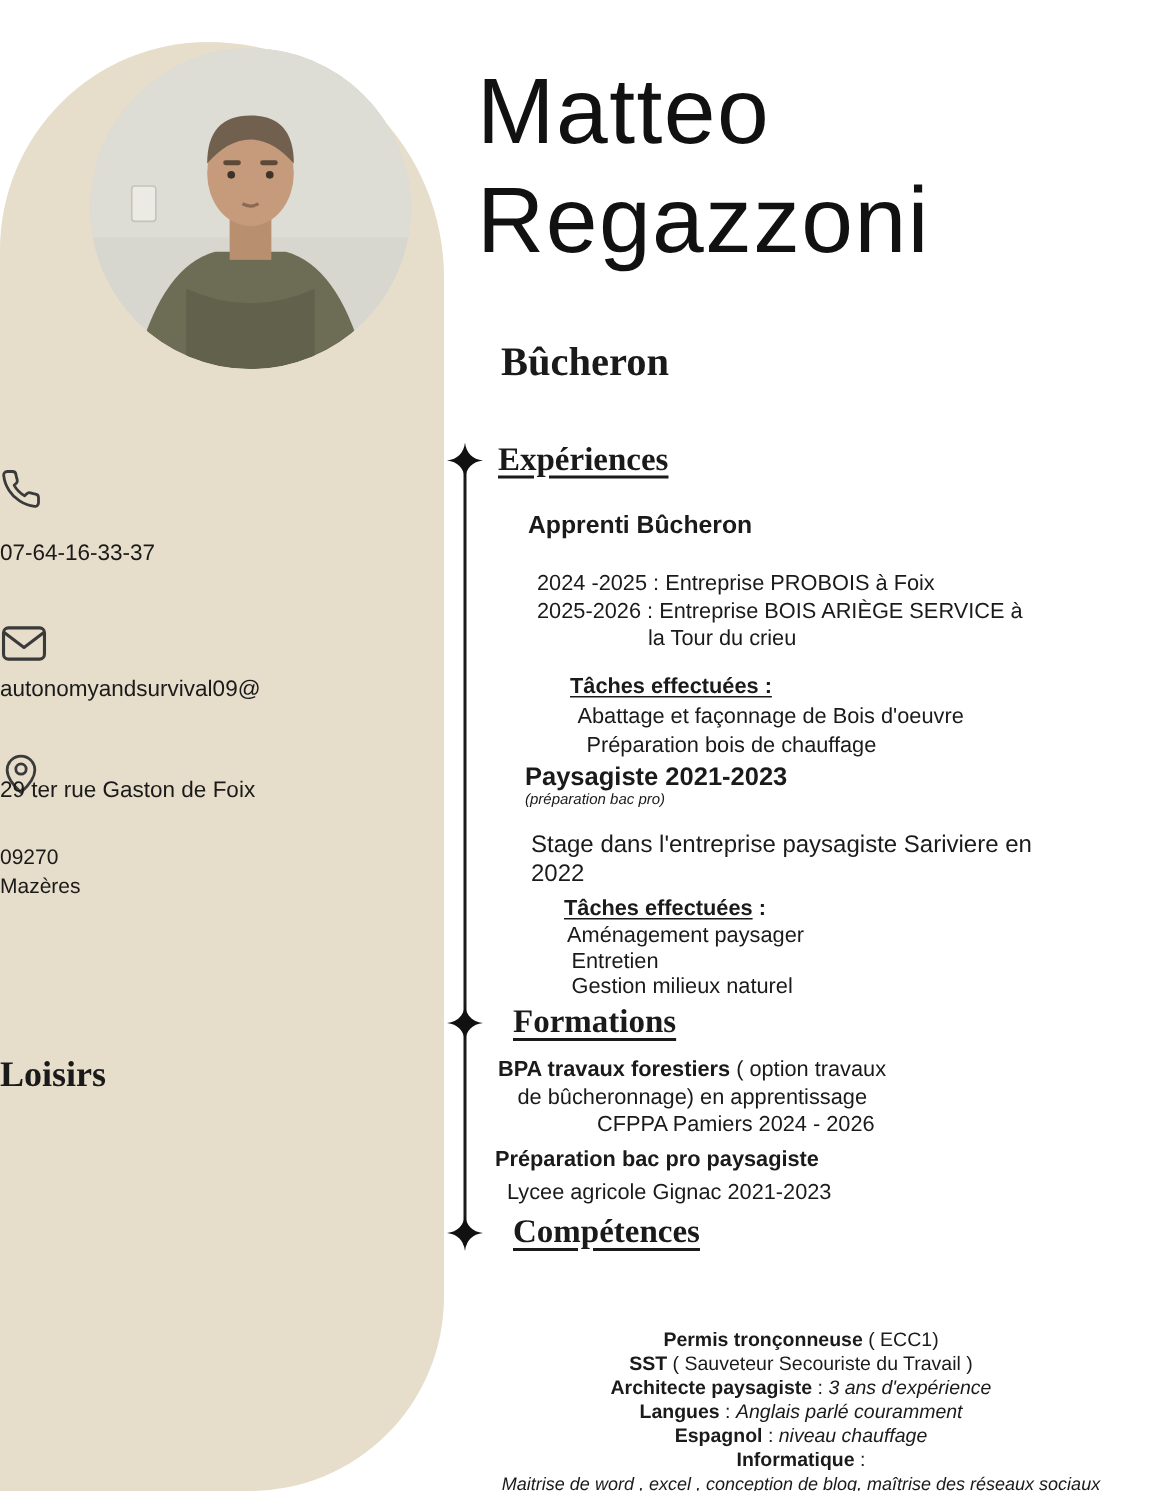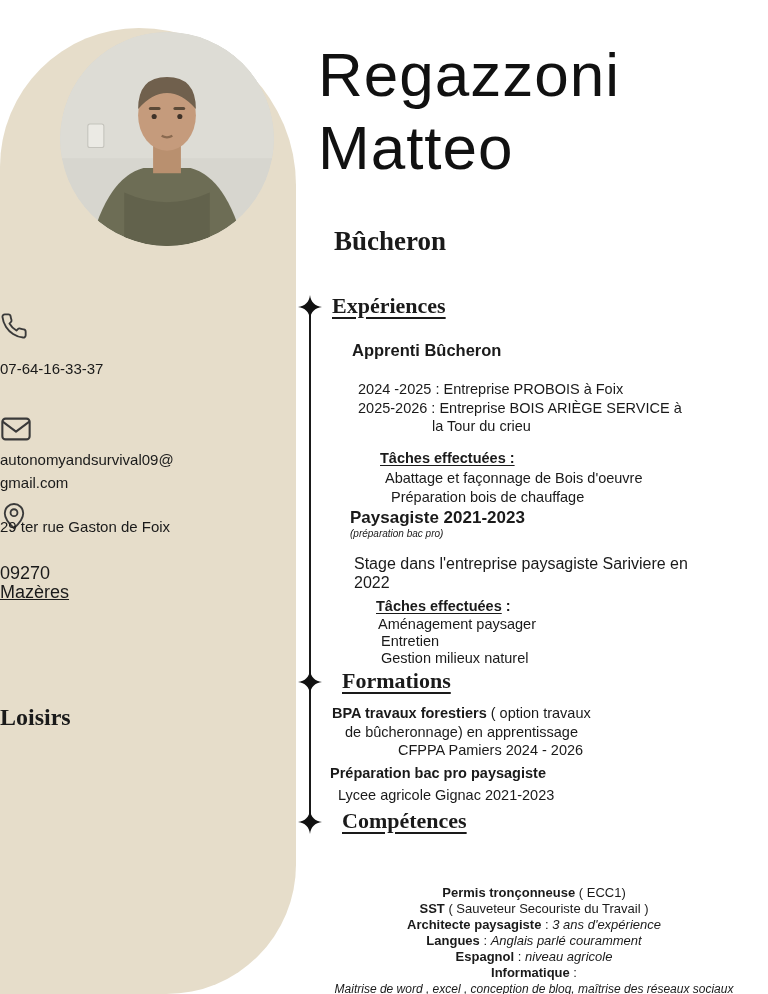--- a/index.html
+++ b/index.html
@@ -8,21 +8,21 @@
   .abs{position:absolute;}
 
   
   .sidebar-shape{left:0;top:28px;bottom:0;width:296px;background:#e6ddca;
                  border-radius:150px 170px 140px 0;}
   .photo{left:60px;top:32px;width:214px;height:214px;border-radius:50%;overflow:hidden;}
   .photo svg{display:block;width:100%;height:100%;}
   .side-col{left:0;width:254px;text-align:left;}
   .icon-wrap svg{stroke:#3a3a3a;fill:none;stroke-width:1.6;stroke-linecap:round;stroke-linejoin:round;}
   .side-text{font-size:15px;}
-  .side-text-sm{font-size:18px;}
+  .side-text-sm{font-size:14px;}
   .loisirs{font-family:"Liberation Serif",serif;font-weight:bold;font-size:24px;}
   .sport{font-size:15px;line-height:22px;}
   .b{font-weight:bold;}
   .i{font-style:italic;}
 
   
   .name{left:318px;top:38px;font-size:62px;line-height:73px;letter-spacing:1px;color:#111;}
   .job-title{left:334px;top:226px;font-family:"Liberation Serif",serif;font-weight:bold;font-size:27px;}
   .timeline{left:309px;top:308px;width:2px;height:522px;background:#1a1a1a;}
   .star{width:24px;height:24px;}
@@ -75,39 +75,38 @@
   <div class="abs side-col side-text" style="top:360px;">07-64-16-33-37</div>
 
   <div class="abs side-col icon-wrap" style="top:416px;">
     <svg width="32" height="26" viewBox="0 0 24 20">
         <rect x="1.5" y="2" width="21" height="16" rx="2.5"></rect>
         <path d="M2 4.5l10 7.5 10-7.5"></path>
       </svg>
   </div>
   <div class="abs side-col side-text" style="top:448px;line-height:23px;">
     <div>autonomyandsurvival09@</div>
-    <div>gmail.com</div>
   </div>
 
   <div class="abs side-col icon-wrap" style="top:500px;">
     <svg width="28" height="30" viewBox="0 0 24 26">
         <path d="M12 24.5C17.3 19.6 20 15.3 20 11.5a8 8 0 1 0-16 0c0 3.8 2.7 8.1 8 13z"></path>
         <circle cx="12" cy="11" r="3"></circle>
       </svg>
   </div>
   <div class="abs side-col side-text" style="top:518px;">29 ter rue Gaston de Foix</div>
   <div class="abs side-col side-text-sm" style="top:563px;">09270</div>
-  <div class="abs side-col side-text-sm" style="top:582px;text-decoration:underline;">Mazères</div>
+  <div class="abs side-col side-text-sm" style="top:582px;">Mazères</div>
 
   <div class="abs side-col loisirs" style="top:704px;">Loisirs</div>
 
 
   <div class="abs name">
+    <div>Matteo</div>
     <div>Regazzoni</div>
-    <div>Matteo</div>
   </div>
 
   <div class="abs job-title">Bûcheron</div>
 
   <div class="abs timeline"></div>
 
   <div class="abs star" style="left:298px;top:295px;">
     <svg viewBox="0 0 24 24">
         <path d="M12 0 C12.8 7 17 11.2 24 12 C17 12.8 12.8 17 12 24 C11.2 17 7 12.8 0 12 C7 11.2 11.2 7 12 0 Z"></path>
       </svg>
@@ -165,18 +164,18 @@
   <div class="abs b" style="left:330px;top:765px;font-size:14.5px;">Préparation bac pro paysagiste</div>
   <div class="abs body-sm" style="left:338px;top:786px;">Lycee agricole Gignac 2021-2023</div>
 
   <div class="abs sec-heading" style="left:342px;top:808px;">Compétences</div>
 
   <div class="abs comp">
     <div><span class="b">Permis tronçonneuse</span><span> ( ECC1)</span></div>
     <div><span class="b">SST</span><span> ( Sauveteur Secouriste du Travail )</span></div>
     <div><span class="b">Architecte paysagiste</span><span> : </span><span class="i">3 ans d'expérience</span></div>
     <div><span class="b">Langues</span><span> : </span><span class="i">Anglais parlé couramment</span></div>
-    <div><span class="b">Espagnol</span><span> : </span><span class="i">niveau agricole</span></div>
+    <div><span class="b">Espagnol</span><span> : </span><span class="i">niveau chauffage</span></div>
     <div><span class="b">Informatique</span><span> :</span></div>
     <div class="i small-ital">Maitrise de word , excel , conception de blog, maîtrise des réseaux sociaux</div>
   </div>
 
 </div>
 
 </body></html>

